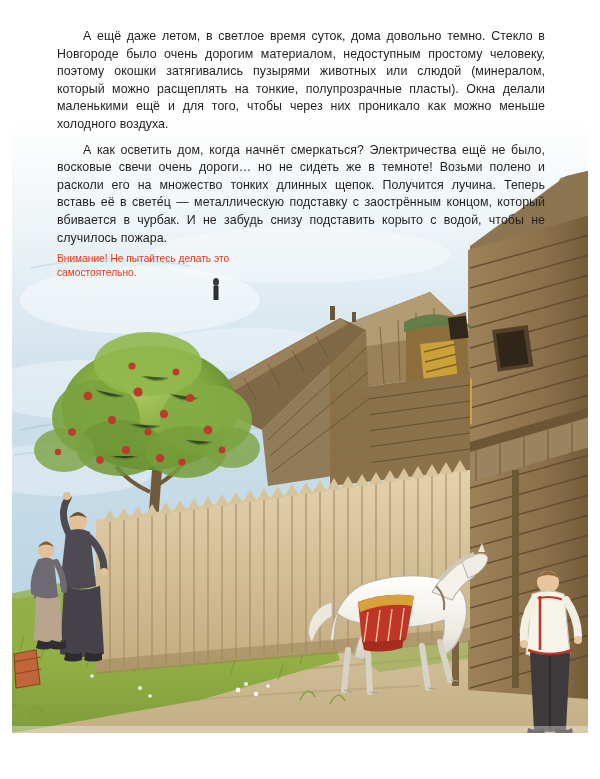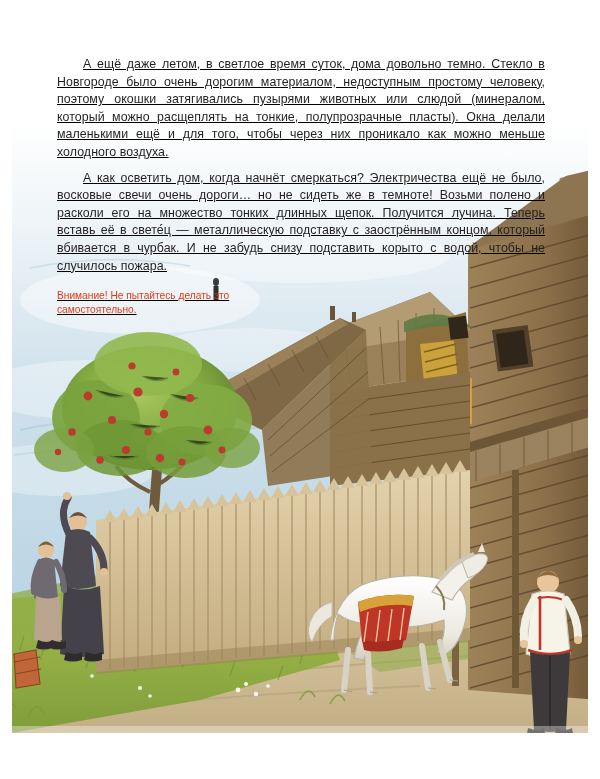--- a/index.html
+++ b/index.html
@@ -18,39 +18,38 @@
     width: 600px;
     height: 779px;
     background: #ffffff;
     overflow: hidden;
   }
 
   
   .text-block {
     position: absolute;
     left: 57px;
-    top: 56px;
+    top: 28px;
     width: 488px;
     z-index: 5;
-    text-decoration: underline;
   }
   .para {
     margin: 0 0 0 0;
     font-size: 12.4px;
     line-height: 17.6px;
     color: #231f20;
     text-align: justify;
     text-indent: 26px;
     letter-spacing: 0.05px;
   }
   .para + .para {
     margin-top: 8px;
   }
   .warning {
-    margin-top: 14px;
+    margin-top: 5px;
     font-size: 10.2px;
     line-height: 13.5px;
     color: #e03a16;
     text-align: left;
     text-indent: 0;
     width: 210px;
   }
 
   
   .illus {

